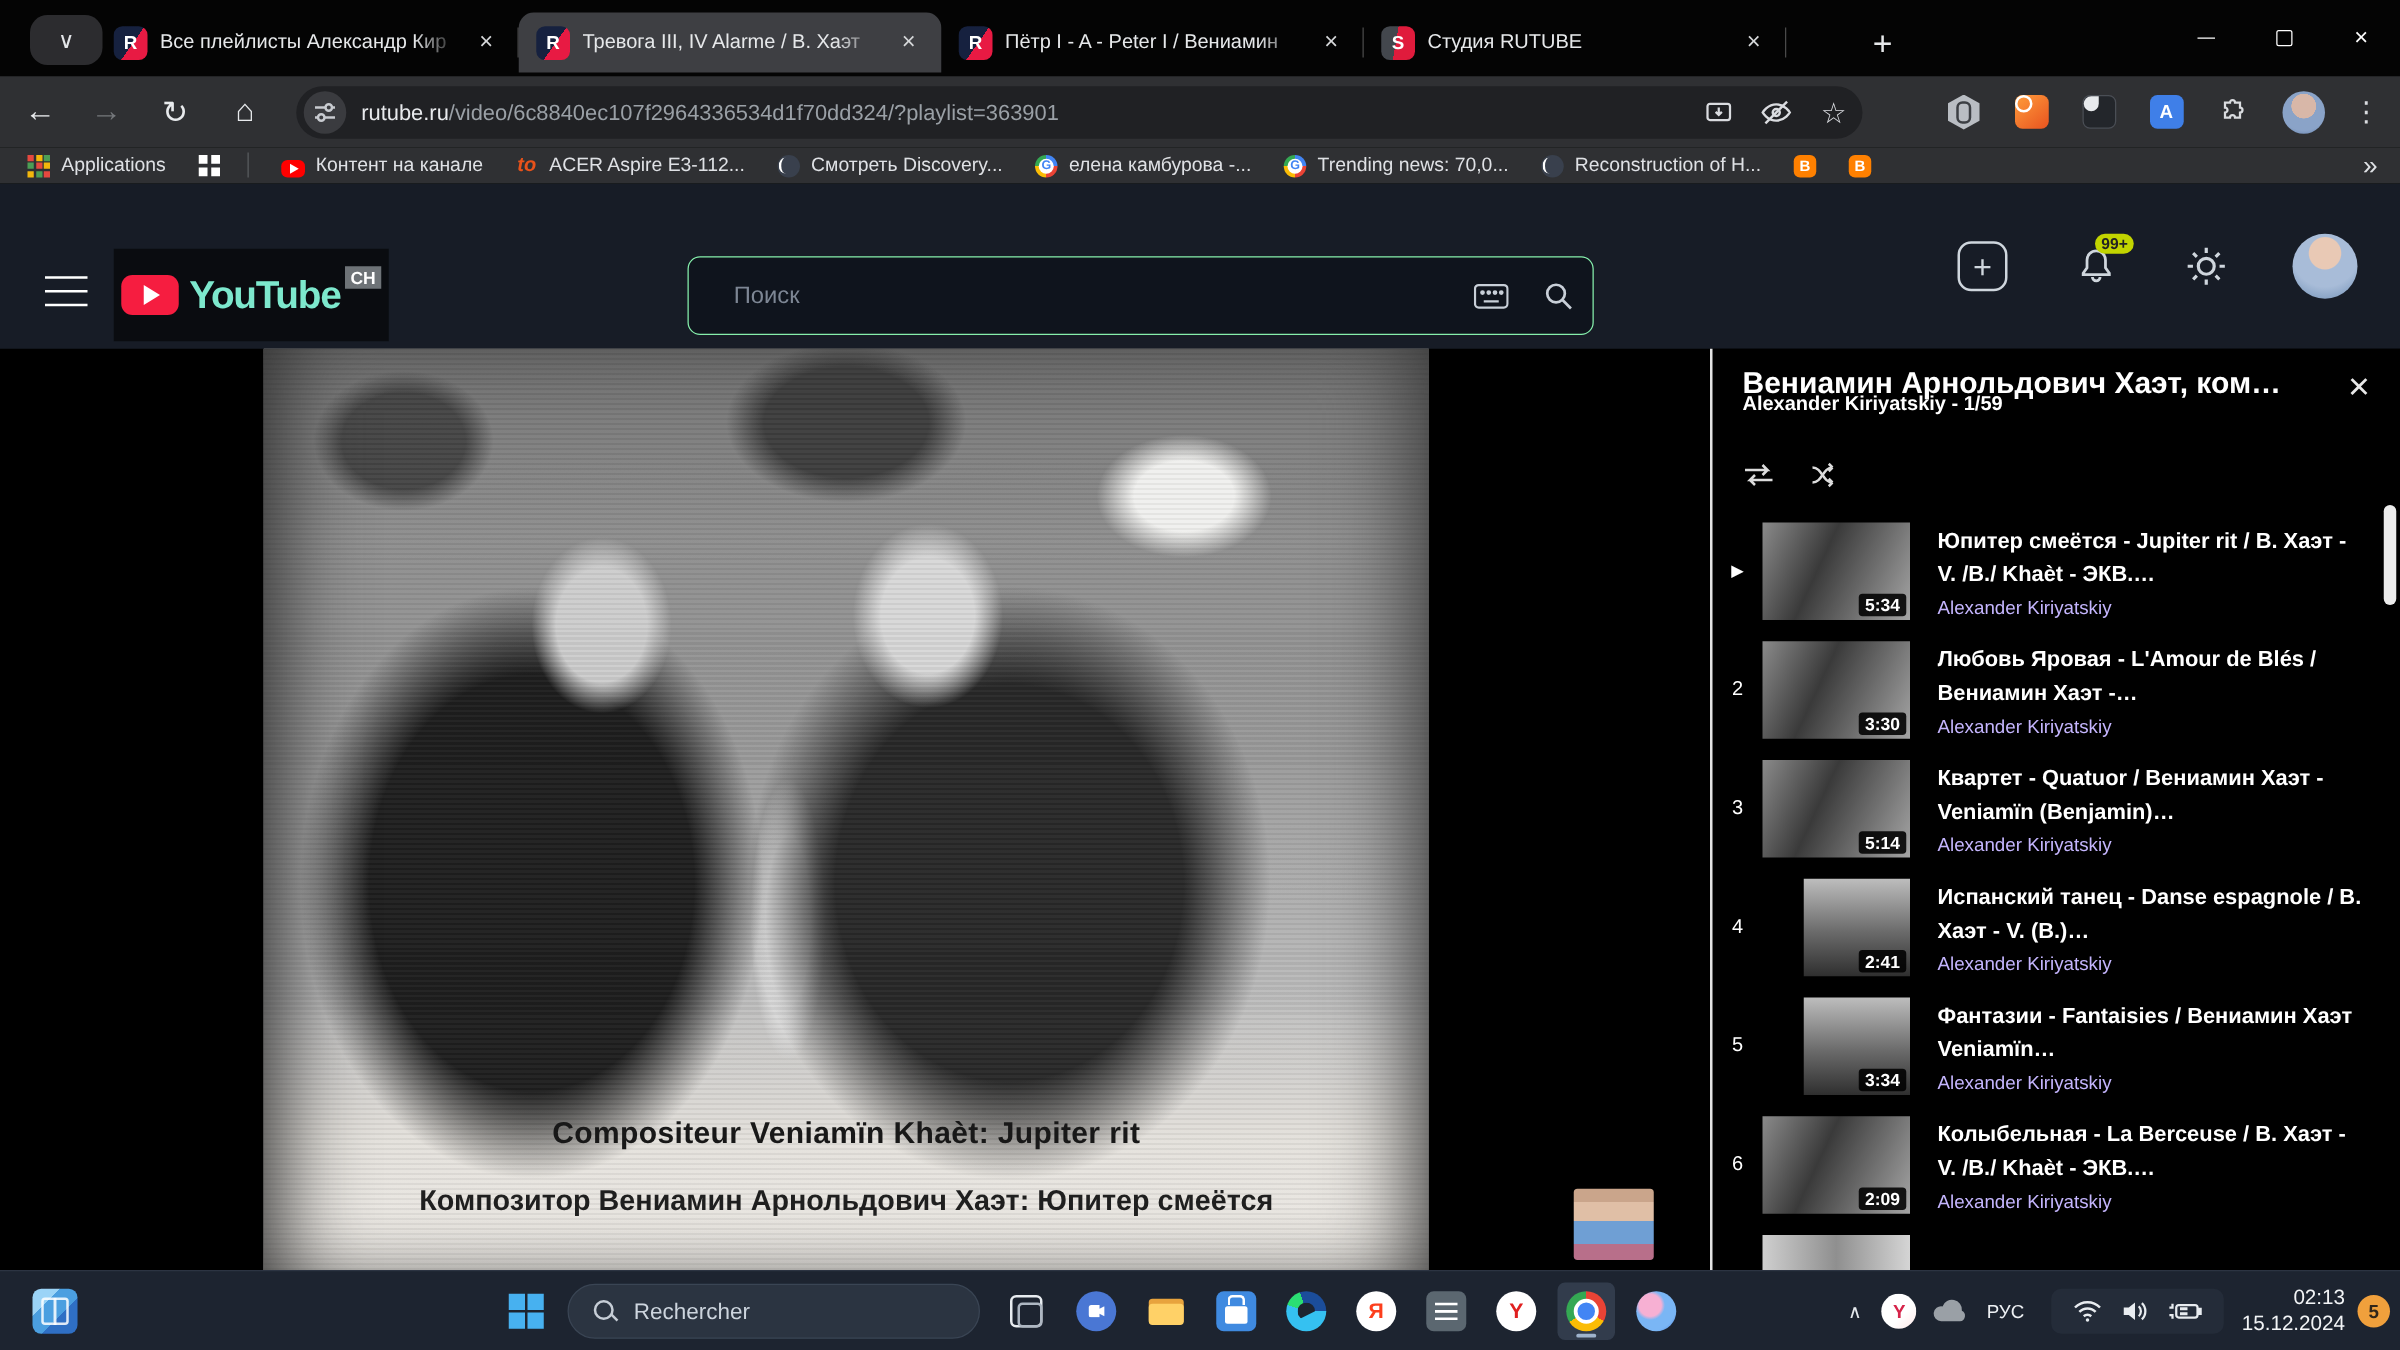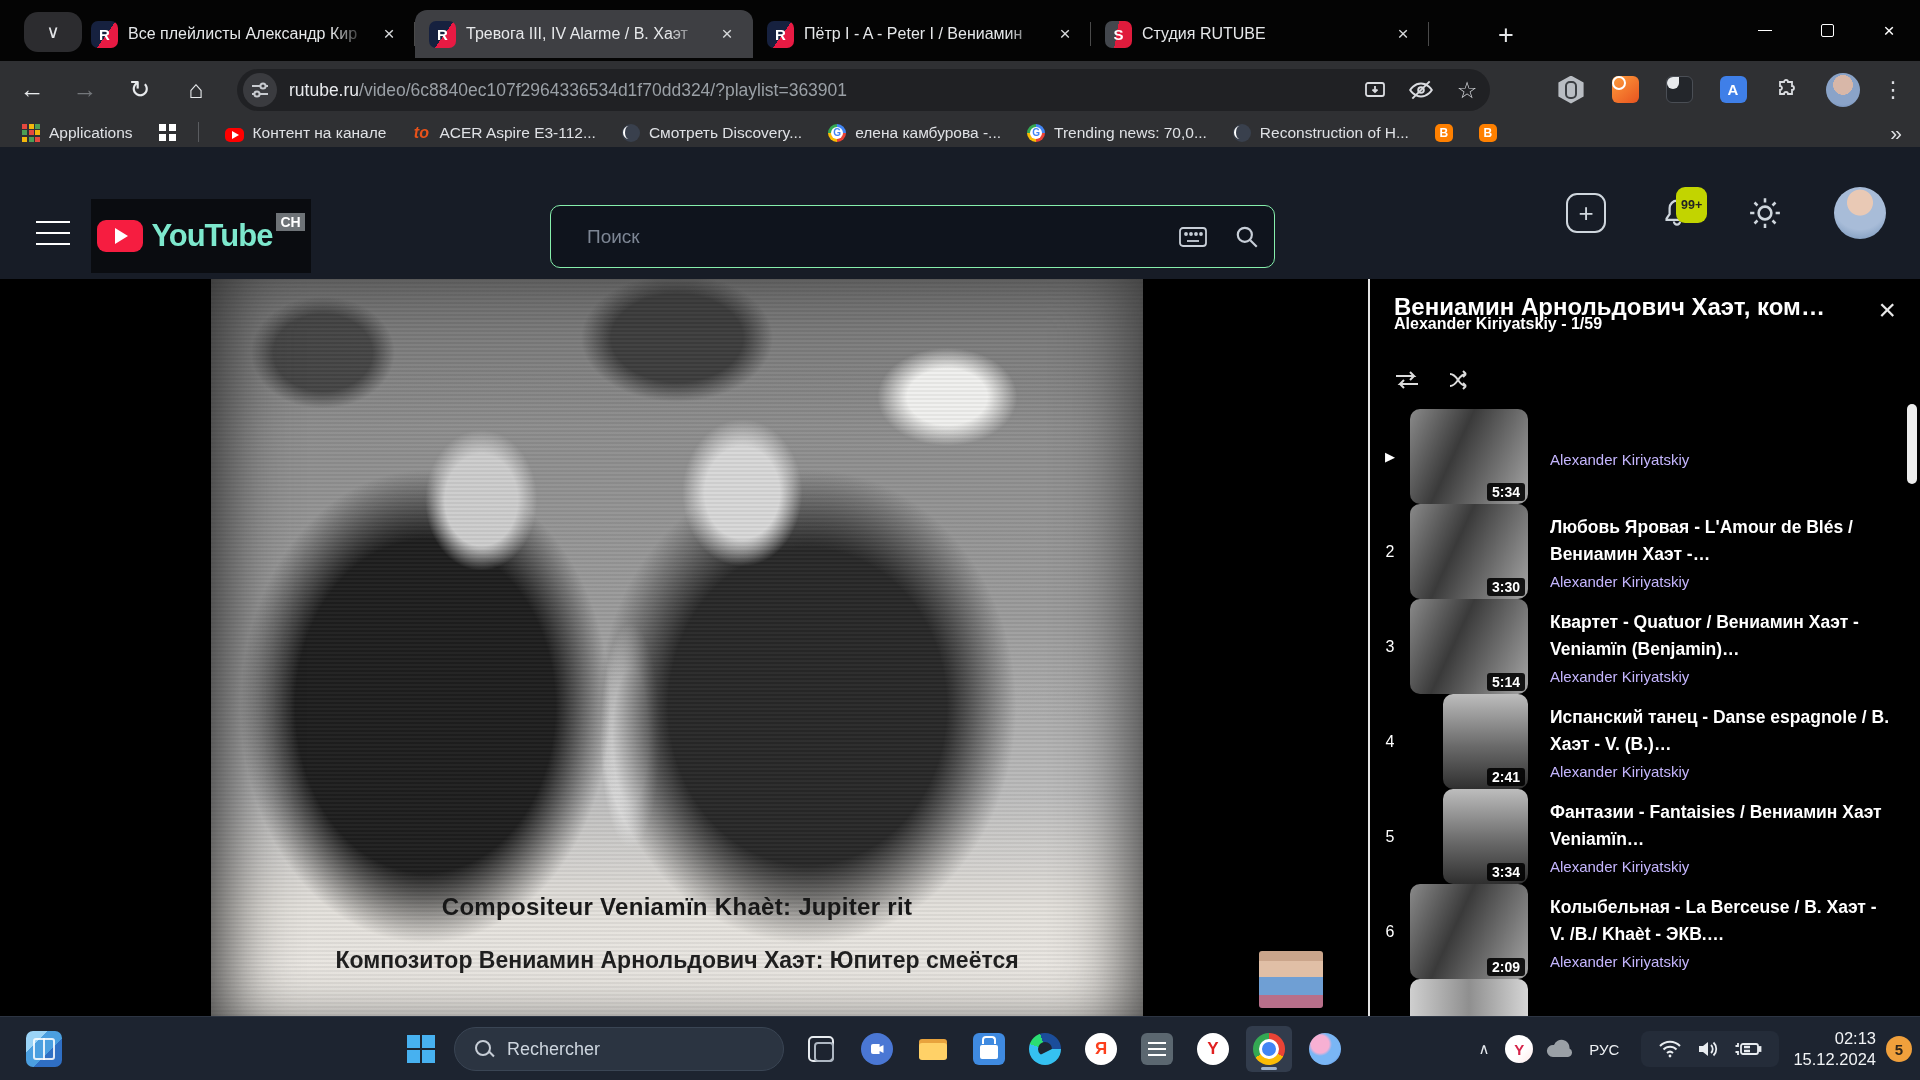--- a/index.html
+++ b/index.html
@@ -110,21 +110,21 @@
     border:1px solid #86efac; border-radius:10px; display:flex; align-items:center; }
   .search-input { flex:1; background:transparent; border:none; outline:none; color:#cfd6e0; font-size:19px; padding-left:36px;
     font-family:"Liberation Sans","DejaVu Sans",sans-serif; }
   .search-input::placeholder { color:#7d8694; }
   .sb-ic { width:54px; display:flex; align-items:center; justify-content:center; color:#c8cfd8; }
   .hdr-right { position:absolute; right:0; top:0; height:132px; display:flex; align-items:center; }
   .create-btn { width:40px; height:40px; border:2.2px solid #cfd6dd; border-radius:11px; color:#cfd6dd;
     display:flex; align-items:center; justify-content:center; font-size:26px; font-weight:300; margin-right:56px; }
   .bell-wrap { position:relative; margin-right:56px; }
   .bell-badge { position:absolute; top:-10px; left:14px; background:#c2d400; color:#222; font-size:12.5px; font-weight:bold;
-    border-radius:9px; padding:11px 5px; }
+    border-radius:9px; padding:1px 5px; }
   .theme-btn { margin-right:52px; color:#cfd6dd; }
   .hdr-avatar { width:52px; height:52px; border-radius:50%; margin-right:34px;
     background:radial-gradient(circle at 50% 30%,#e9c9b5 0 28%,#a8bcd8 30% 60%,#6f8fb5 100%); }
 
   
   .video { position:absolute; left:211px; top:132px; width:932px; height:737px; overflow:hidden;
     background-color:#969696;
     background-image:
       repeating-linear-gradient(0deg, rgba(0,0,0,.05) 0 2px, rgba(255,255,255,.03) 2px 4px),
       radial-gradient(100px 70px at 79% 16%, #f0f0ee 0 40%, rgba(240,240,238,0) 70%),
@@ -152,21 +152,21 @@
   .pl-title { position:absolute; left:24px; top:14px; width:460px; color:#fff; font-size:24px; font-weight:bold;
     white-space:nowrap; overflow:hidden; }
   .pl-close { position:absolute; right:24px; top:14px; color:#e8e8e8; font-size:30px; font-weight:300; }
   .pl-sub { position:absolute; left:24px; top:36px; color:#ffffff; font-size:16px; font-weight:600; }
   .pl-controls { position:absolute; left:22px; top:90px; width:500px; display:flex; align-items:center; color:#dcdcdc; }
   .pl-controls .ctl { margin-right:26px; }
   .pl-items { position:absolute; left:0; top:130px; width:552px; list-style:none; }
   .pl-item { position:relative; height:95px; display:flex; align-items:center; }
   .pl-index { width:40px; text-align:center; color:#fff; font-size:16px; flex:0 0 auto; }
   .pl-item.playing .pl-index { font-size:13px; }
-  .pl-thumb { position:relative; width:118px; height:95px; flex:0 0 auto; border-radius:10px;
+  .pl-thumb { position:relative; width:118px; height:78px; flex:0 0 auto; border-radius:0;
     background:linear-gradient(115deg,#8a8a8a 0%,#3a3a3a 40%,#6f6f6f 70%,#a5a5a5 100%); }
   .pl-item.narrow .pl-thumb { width:85px; margin-left:33px;
     background:linear-gradient(180deg,#bdbdbd 0%,#6a6a6a 55%,#2f2f2f 100%); }
   .pl-item.partial .pl-thumb { background:linear-gradient(90deg,#cfcfcf,#8f8f8f 50%,#d5d5d5); }
   .pl-dur { position:absolute; right:3px; bottom:3px; background:rgba(0,0,0,.88); color:#fff;
     font-size:14px; font-weight:bold; padding:1px 5px; border-radius:3px; }
   .pl-dur:empty { display:none; }
   .pl-meta { margin-left:22px; width:342px; }
   .pl-item-title { display:block; color:#fff; font-size:17.5px; font-weight:600; line-height:27px;
     max-height:54px; overflow:hidden; }
@@ -471,20 +471,21 @@
 
       </div>
       <ul class="pl-items">
 
           <li class="pl-item playing">
             <span class="pl-index">▶</span>
             <span class="pl-thumb">
               <span class="pl-dur">5:34</span>
             </span>
             <span class="pl-meta">
+              <span class="pl-item-title">Юпитер смеётся - Jupiter rit / В. Хаэт - V. /В./ Khaèt - ЭКВ.…</span>
               <span class="pl-channel">Alexander Kiriyatskiy</span>
             </span>
           </li>
 
           <li class="pl-item">
             <span class="pl-index">2</span>
             <span class="pl-thumb">
               <span class="pl-dur">3:30</span>
             </span>
             <span class="pl-meta">

